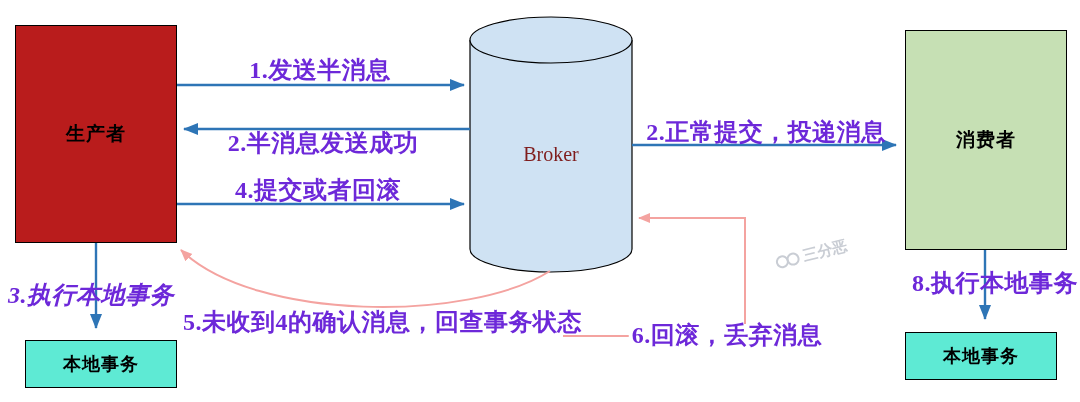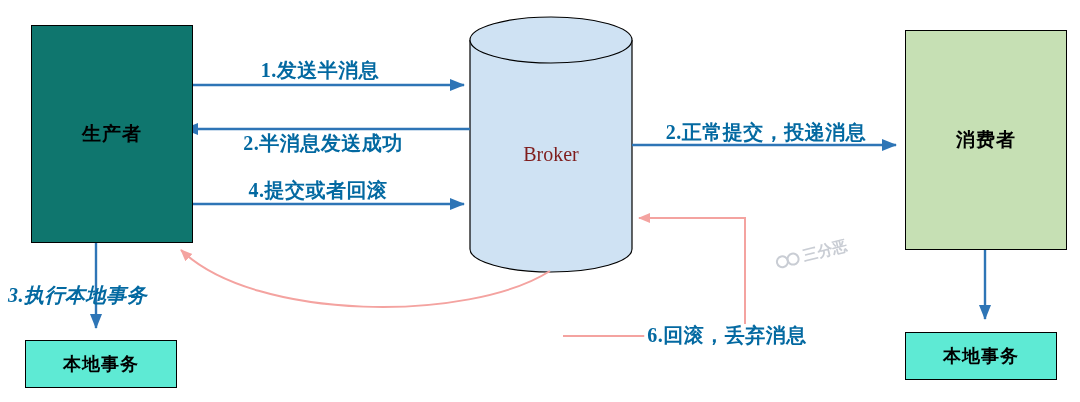--- a/index.html
+++ b/index.html
@@ -2,30 +2,30 @@
 <html><head>
 <meta charset="utf-8">
 <style>
   html,body{margin:0;padding:0;background:#ffffff;}
   #canvas{position:relative;width:1080px;height:402px;background:#ffffff;
           font-family:"Liberation Serif","DejaVu Serif",serif;overflow:hidden;}
   #wires{position:absolute;left:0;top:0;width:1080px;height:402px;}
 
   .node{position:absolute;border:1px solid #000;display:flex;align-items:center;
         justify-content:center;font-weight:bold;font-size:19px;color:#000;letter-spacing:1px;}
-  .producer{left:31px;top:25px;width:160px;height:216px;background:#0f766e;}
+  .producer{left:15px;top:25px;width:160px;height:216px;background:#b91c1c;}
   .consumer{left:905px;top:30px;width:160px;height:218px;background:#C6E0B4;justify-content:center;}
   .localtx{width:150px;height:46px;background:#5eead4;font-size:18px;}
   .localtx.left{left:25px;top:340px;}
   .localtx.right{left:905px;top:332px;}
 
   .broker-label{position:absolute;left:470px;top:143px;width:162px;text-align:center;
                 font-size:20px;color:#7f1d1d;}
 
-  .elabel{position:absolute;font-weight:bold;font-size:20px;color:#0369a1;
+  .elabel{position:absolute;font-weight:bold;font-size:24px;color:#6d28d9;
           white-space:nowrap;letter-spacing:0.5px;line-height:22px;}
   .center{transform:translateX(-50%);}
   .bgwhite{background:#ffffff;padding:0 3px;}
 
   .watermark{position:absolute;left:775px;top:245px;display:flex;align-items:center;gap:4px;
              color:#c9cdd4;transform:rotate(-14deg);font-size:15px;font-weight:bold;}
   .wm-eyes{display:inline-flex;align-items:center;}
   .wm-eye{width:9px;height:9px;border:2px solid #c9cdd4;border-radius:50%;display:inline-block;}
   .wm-eye.second{margin-left:-2px;}
 </style>
@@ -71,22 +71,24 @@
   </div>
   <div class="node localtx right">
     <span>本地事务</span>
   </div>
   <div class="broker-label">Broker</div>
 
   <div class="elabel center" style="left:320px;top:59px;">1.发送半消息</div>
   <div class="elabel center" style="left:323px;top:132px;">2.半消息发送成功</div>
   <div class="elabel center" style="left:318px;top:179px;">4.提交或者回滚</div>
   <div class="elabel" style="left:8px;top:284px;font-style:italic;">3.执行本地事务</div>
+  <div class="elabel" style="left:183px;top:311px;">5.未收到4的确认消息，回查事务状态</div>
   <div class="elabel center bgwhite" style="left:727px;top:324px;">6.回滚，丢弃消息</div>
   <div class="elabel center" style="left:766px;top:121px;">2.正常提交，投递消息</div>
+  <div class="elabel" style="left:912px;top:272px;">8.执行本地事务</div>
 
   <div class="watermark">
     <span class="wm-eyes">
       <span class="wm-eye"></span>
         <span class="wm-eye second"></span>
     </span>
     <span>三分恶</span>
   </div>
 
 </div>

